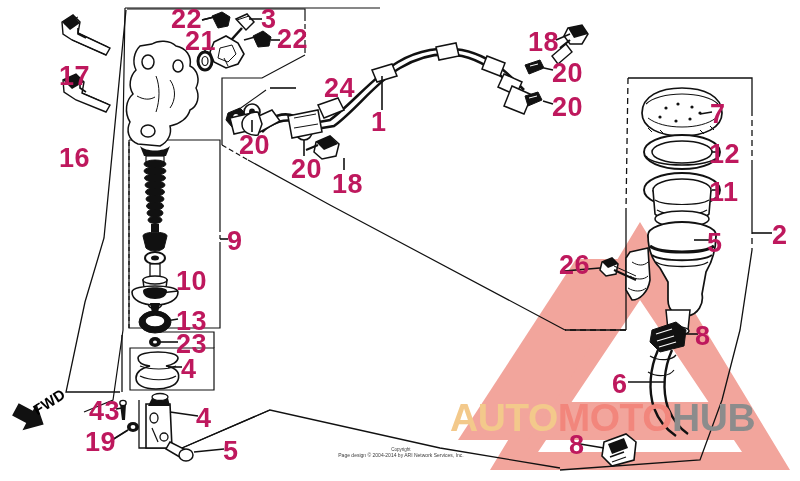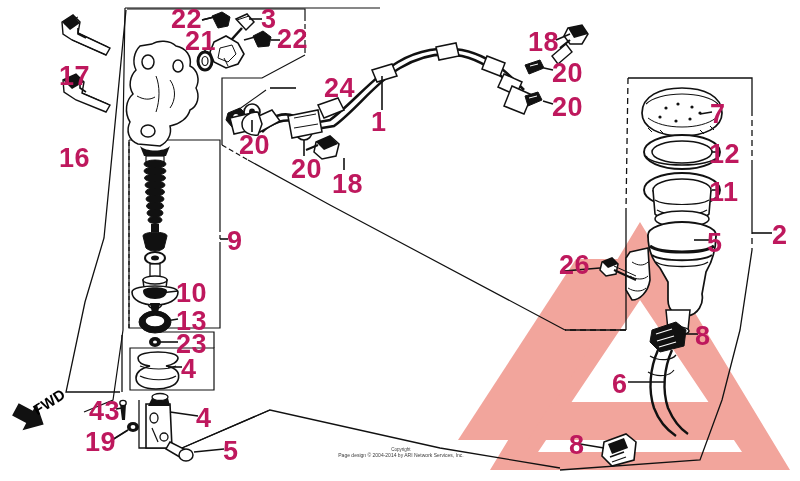--- a/index.html
+++ b/index.html
@@ -398,20 +398,23 @@
       <path d="M178 342 L160 342"></path>
       <path d="M182 367 L168 367"></path>
       <path d="M198 416 L170 412"></path>
       <path d="M224 449 L194 452"></path>
       <path d="M112 440 L128 430"></path>
       <path d="M116 409 L122 408"></path>
     </g>
 
   </svg>
 
+  <div class="wm-text" style="left:450px;top:396px;">
+    <span class="wm-a">AUTO</span><span class="wm-m">MOTO</span><span class="wm-h">HUB</span>
+  </div>
 
   <div style="position:absolute;left:6px;top:398px;width:70px;height:50px;">
     <svg width="70" height="50" viewBox="0 0 70 50">
       <path d="M30 4 L62 26 L50 30 L42 46 L8 24 Z" fill="#111" stroke="#111" stroke-width="1" opacity="0"></path>
       <g transform="rotate(28 35 25)">
         <path d="M6 18 L22 18 L22 10 L38 25 L22 40 L22 32 L6 32 Z" fill="#111"></path>
       </g>
     </svg>
     <span class="fwd" style="left:24px;top:6px;transform:rotate(-33deg);transform-origin:left top;">FWD</span>
   </div>
@@ -425,21 +428,21 @@
       <div class="lbl" style="left: 371px; top: 109px;">1</div>
       <div class="lbl" style="left: 772px; top: 222px;">2</div>
       <div class="lbl" style="left: 261px; top: 6px;">3</div>
       <div class="lbl" style="left: 181px; top: 356px;">4</div>
       <div class="lbl" style="left: 707px; top: 230px;">5</div>
       <div class="lbl" style="left: 612px; top: 371px;">6</div>
       <div class="lbl" style="left: 710px; top: 101px;">7</div>
       <div class="lbl" style="left: 695px; top: 323px;">8</div>
       <div class="lbl" style="left: 569px; top: 432px;">8</div>
       <div class="lbl" style="left: 227px; top: 228px;">9</div>
-      <div class="lbl" style="left: 176px; top: 280px;">10</div>
+      <div class="lbl" style="left: 176px; top: 268px;">10</div>
       <div class="lbl" style="left: 709px; top: 179px;">11</div>
       <div class="lbl" style="left: 709px; top: 141px;">12</div>
       <div class="lbl" style="left: 176px; top: 308px;">13</div>
       <div class="lbl" style="left: 223px; top: 438px;">5</div>
       <div class="lbl" style="left: 196px; top: 405px;">4</div>
       <div class="lbl" style="left: 59px; top: 109px; margin-top: 36px;">16</div>
       <div class="lbl" style="left: 59px; top: 55px; margin-top: 8px;">17</div>
       <div class="lbl" style="left: 332px; top: 171px;">18</div>
       <div class="lbl" style="left: 528px; top: 29px;">18</div>
       <div class="lbl" style="left: 85px; top: 429px;">19</div>

